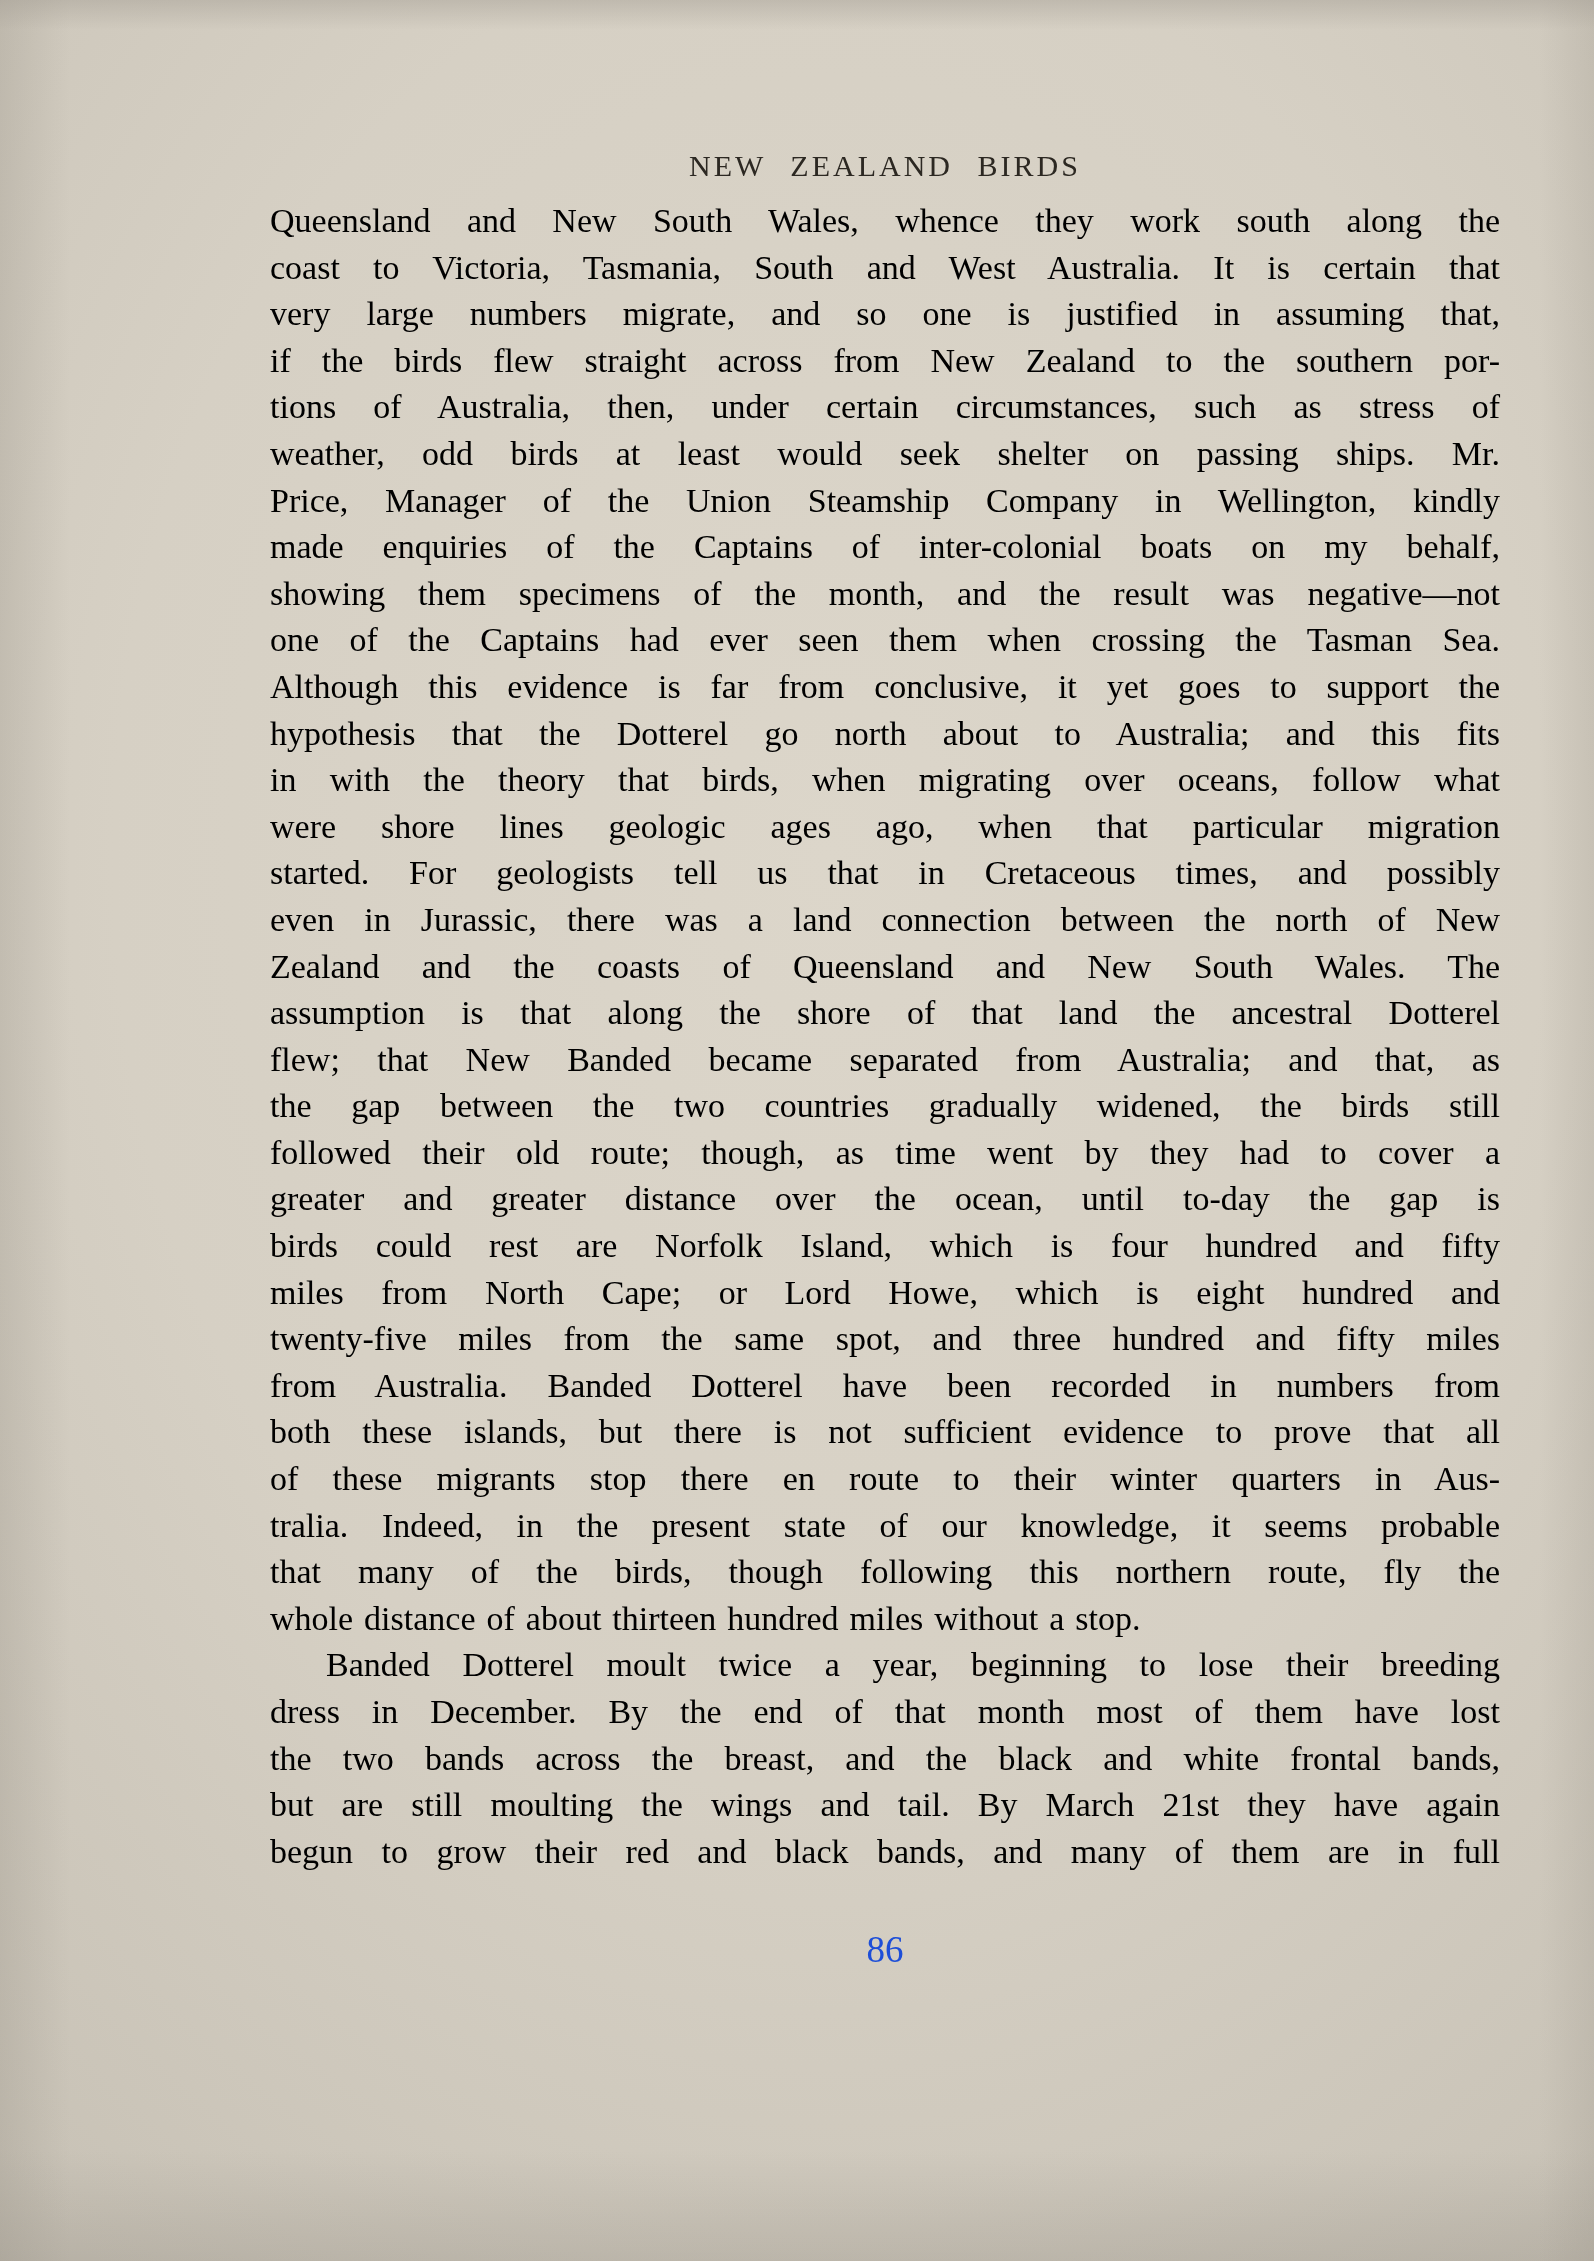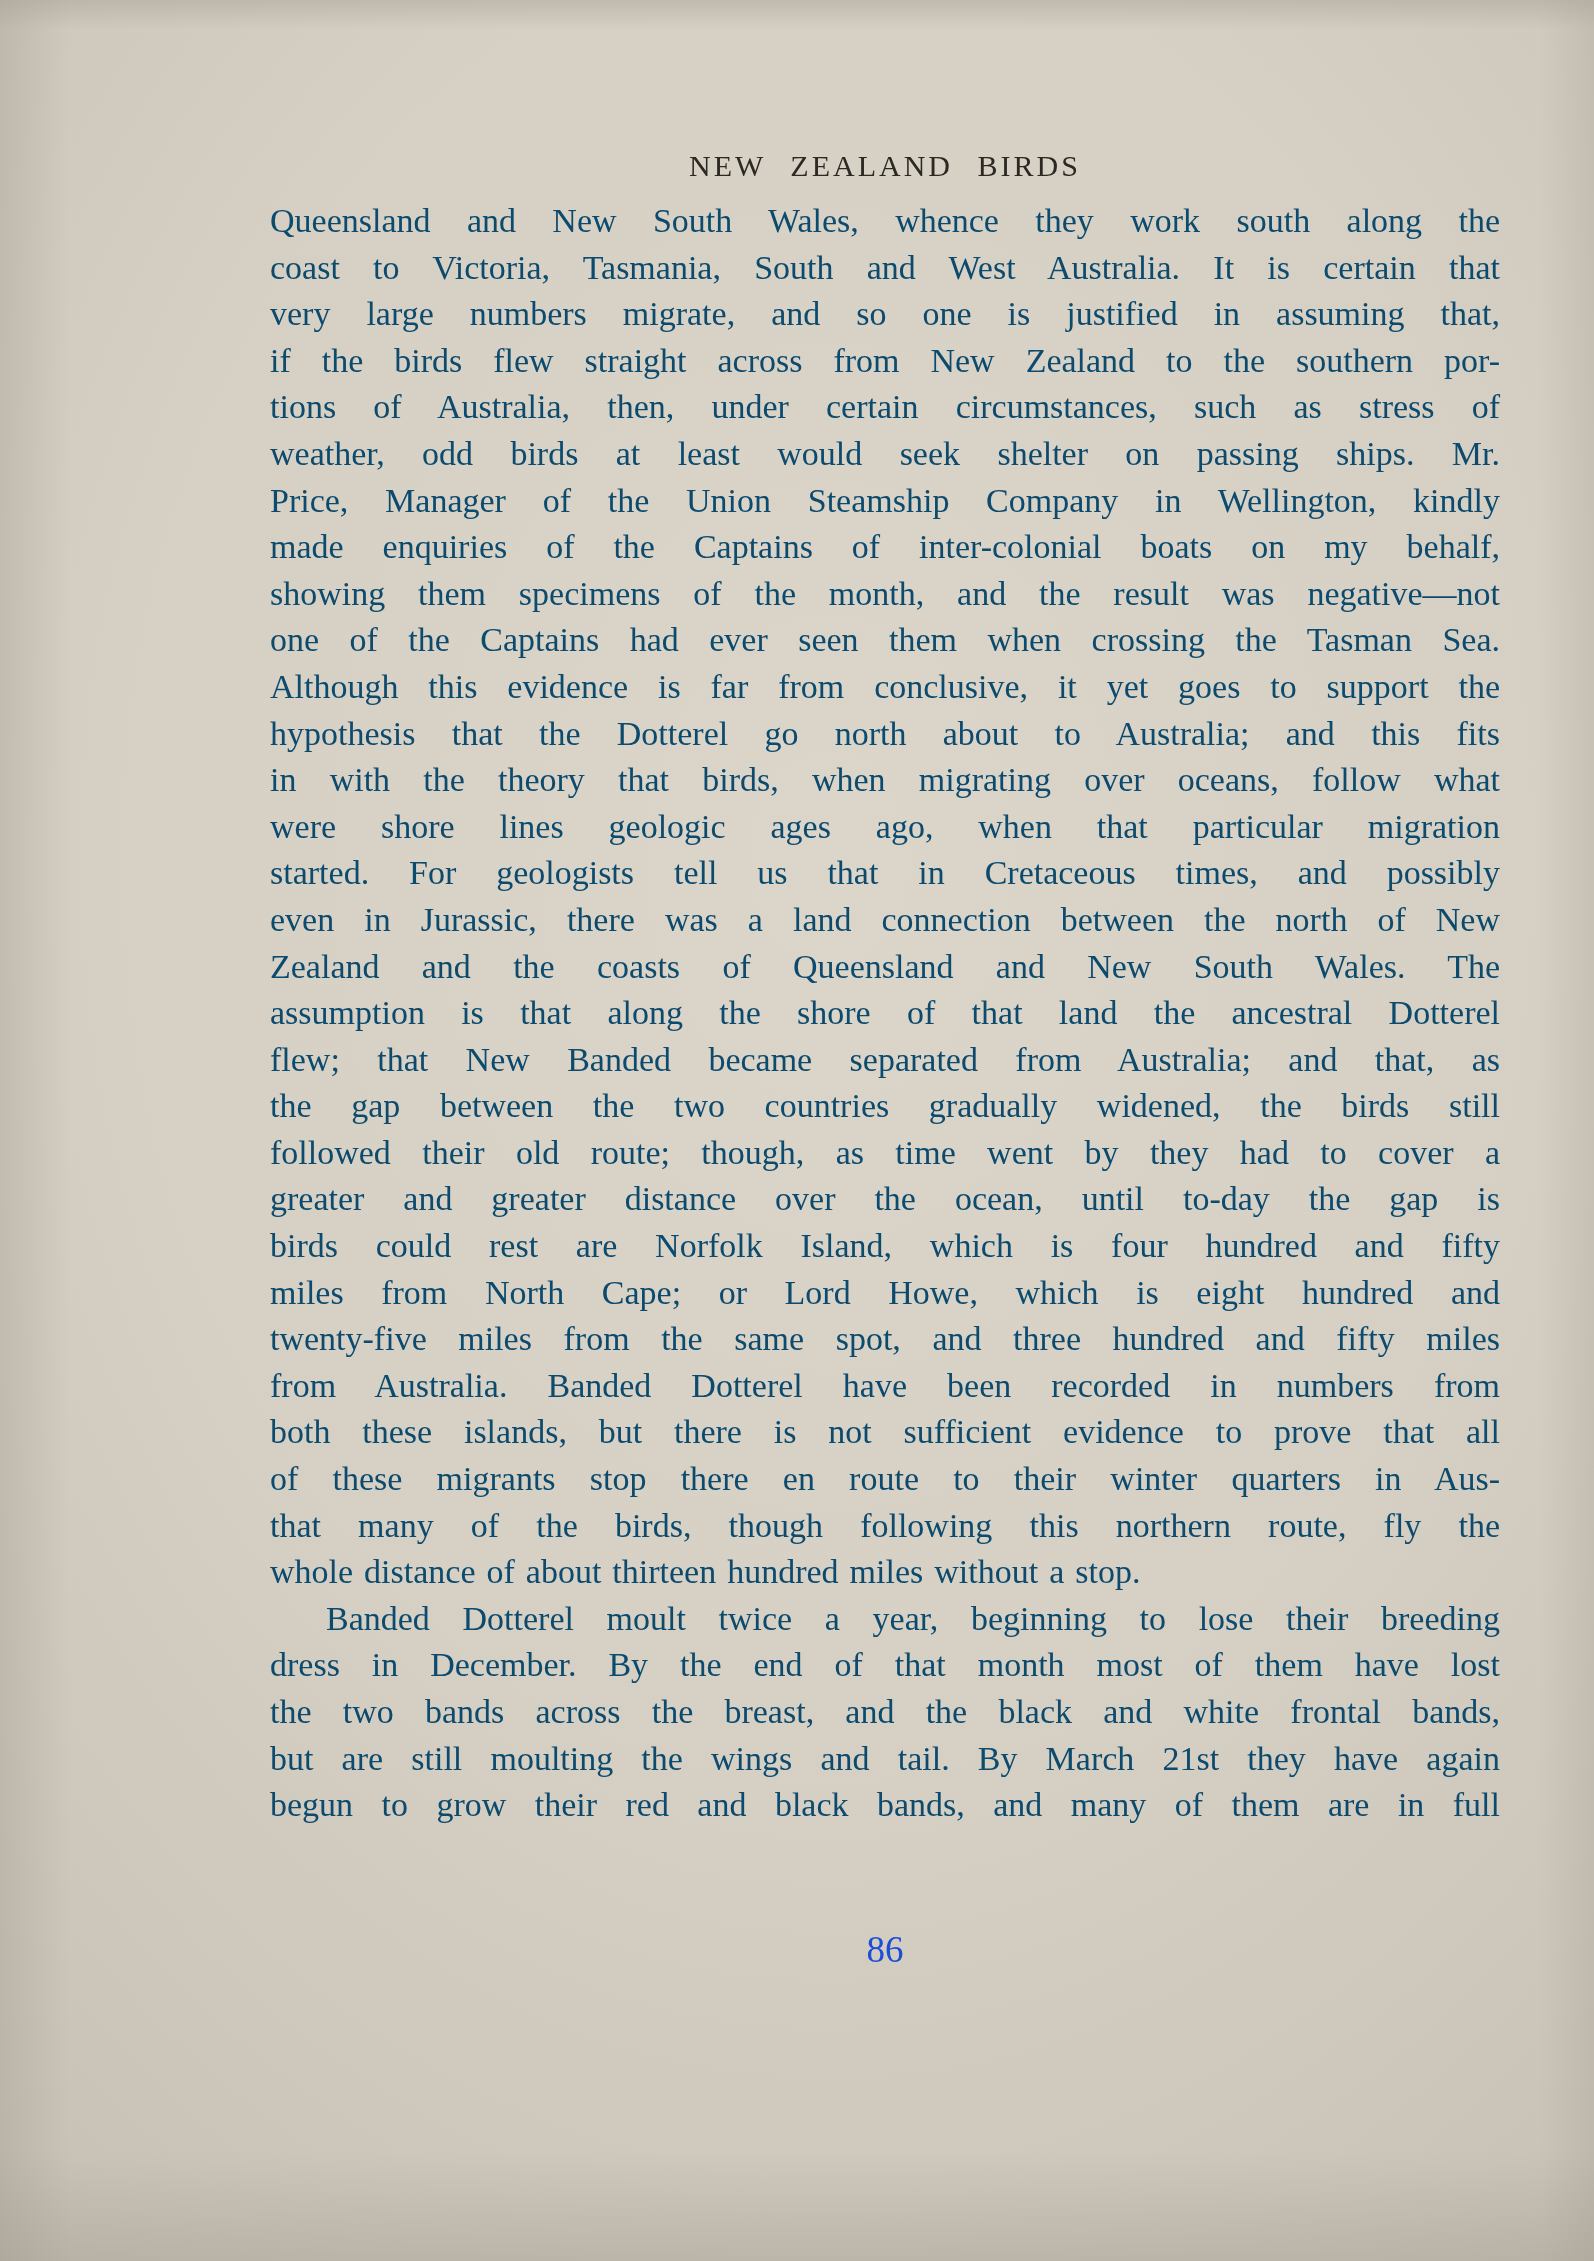--- a/index.html
+++ b/index.html
@@ -41,21 +41,21 @@
     white-space: nowrap;
   }
   .text-block {
     position: absolute;
     top: 198px;
     left: 270px;
     width: 1230px;
     font-size: 34px;
     line-height: 46.6px;
     word-spacing: 2.5px;
-    color: #0c4a6e;
+    color: #000000;
   }
   .line {
     text-align: justify;
     text-align-last: justify;
     white-space: normal;
     height: 46.6px;
   }
   .line.para-end {
     text-align-last: left;
   }
@@ -103,20 +103,21 @@
       <div class="line">flew; that New Banded became separated from Australia; and that, as</div>
       <div class="line">the gap between the two countries gradually widened, the birds still</div>
       <div class="line">followed their old route; though, as time went by they had to cover a</div>
       <div class="line">greater and greater distance over the ocean, until to-day the gap is</div>
       <div class="line">birds could rest are Norfolk Island, which is four hundred and fifty</div>
       <div class="line">miles from North Cape; or Lord Howe, which is eight hundred and</div>
       <div class="line">twenty-five miles from the same spot, and three hundred and fifty miles</div>
       <div class="line">from Australia. Banded Dotterel have been recorded in numbers from</div>
       <div class="line">both these islands, but there is not sufficient evidence to prove that all</div>
       <div class="line">of these migrants stop there en route to their winter quarters in Aus-</div>
+      <div class="line">tralia. Indeed, in the present state of our knowledge, it seems probable</div>
       <div class="line">that many of the birds, though following this northern route, fly the</div>
       <div class="line para-end">whole distance of about thirteen hundred miles without a stop.</div>
     </div>
 
     <div>
       <div class="line indent">Banded Dotterel moult twice a year, beginning to lose their breeding</div>
       <div class="line">dress in December. By the end of that month most of them have lost</div>
       <div class="line">the two bands across the breast, and the black and white frontal bands,</div>
       <div class="line">but are still moulting the wings and tail. By March 21st they have again</div>
       <div class="line">begun to grow their red and black bands, and many of them are in full</div>

